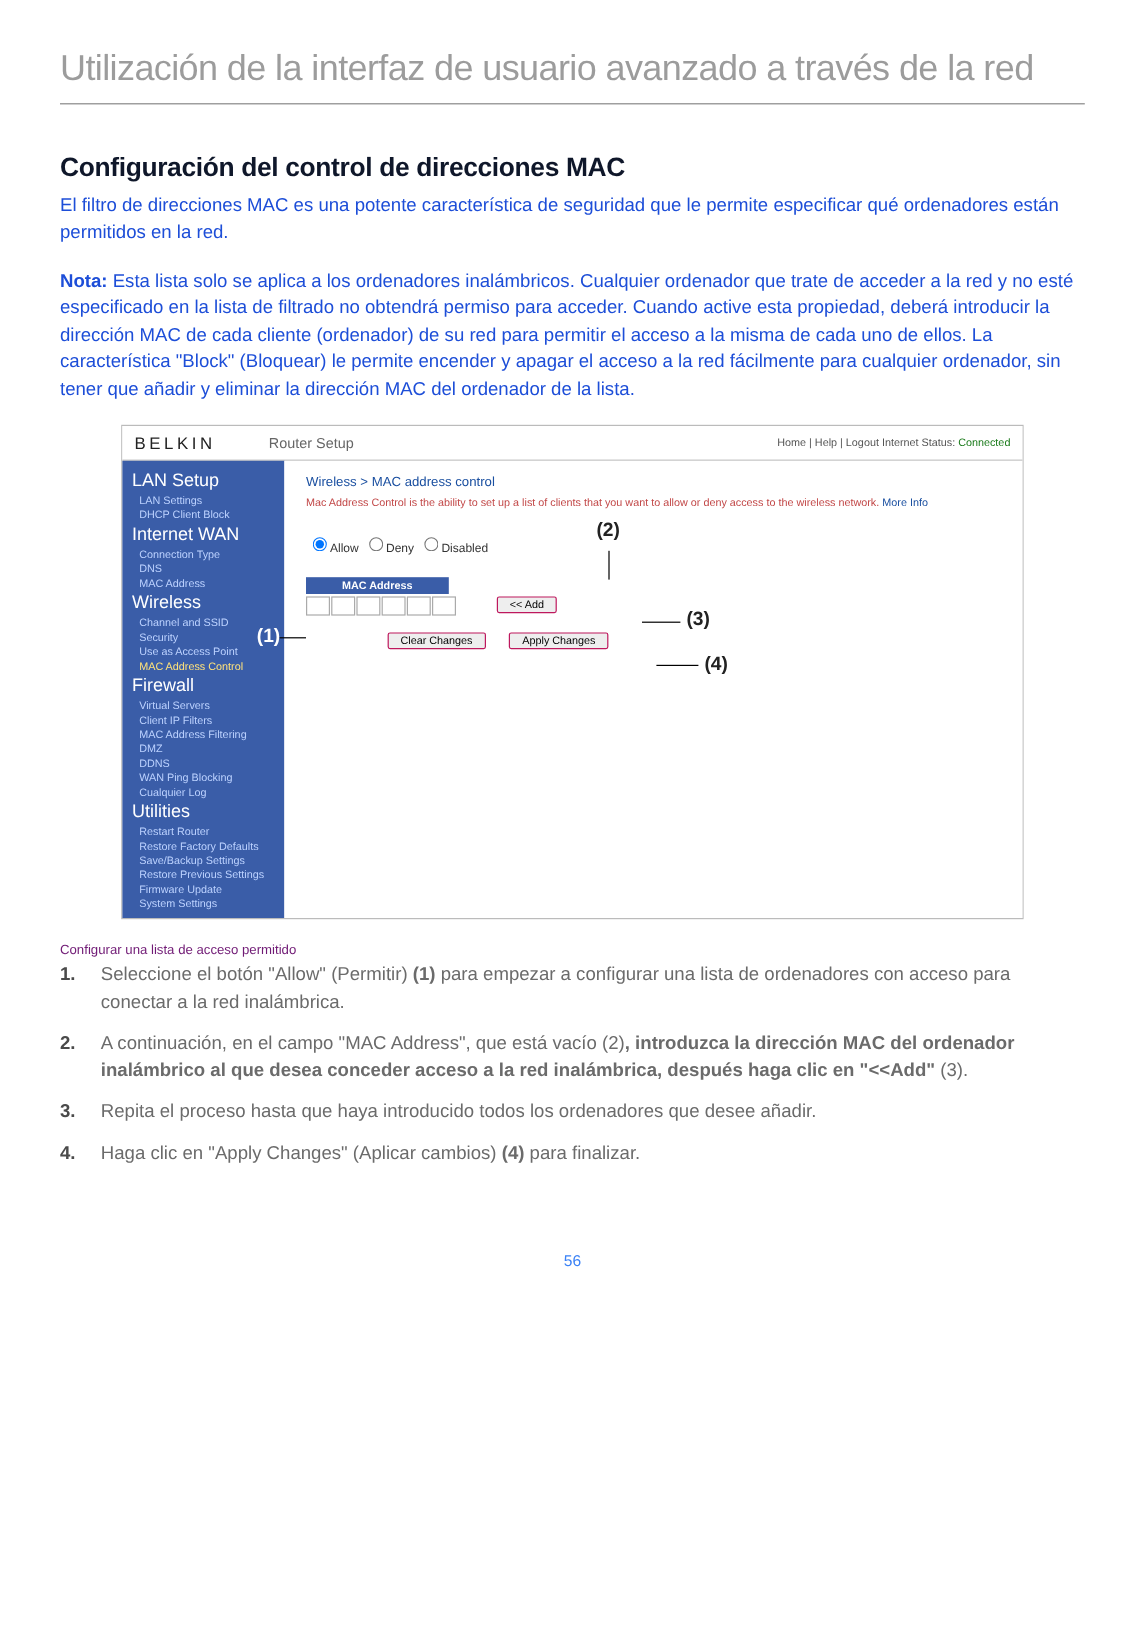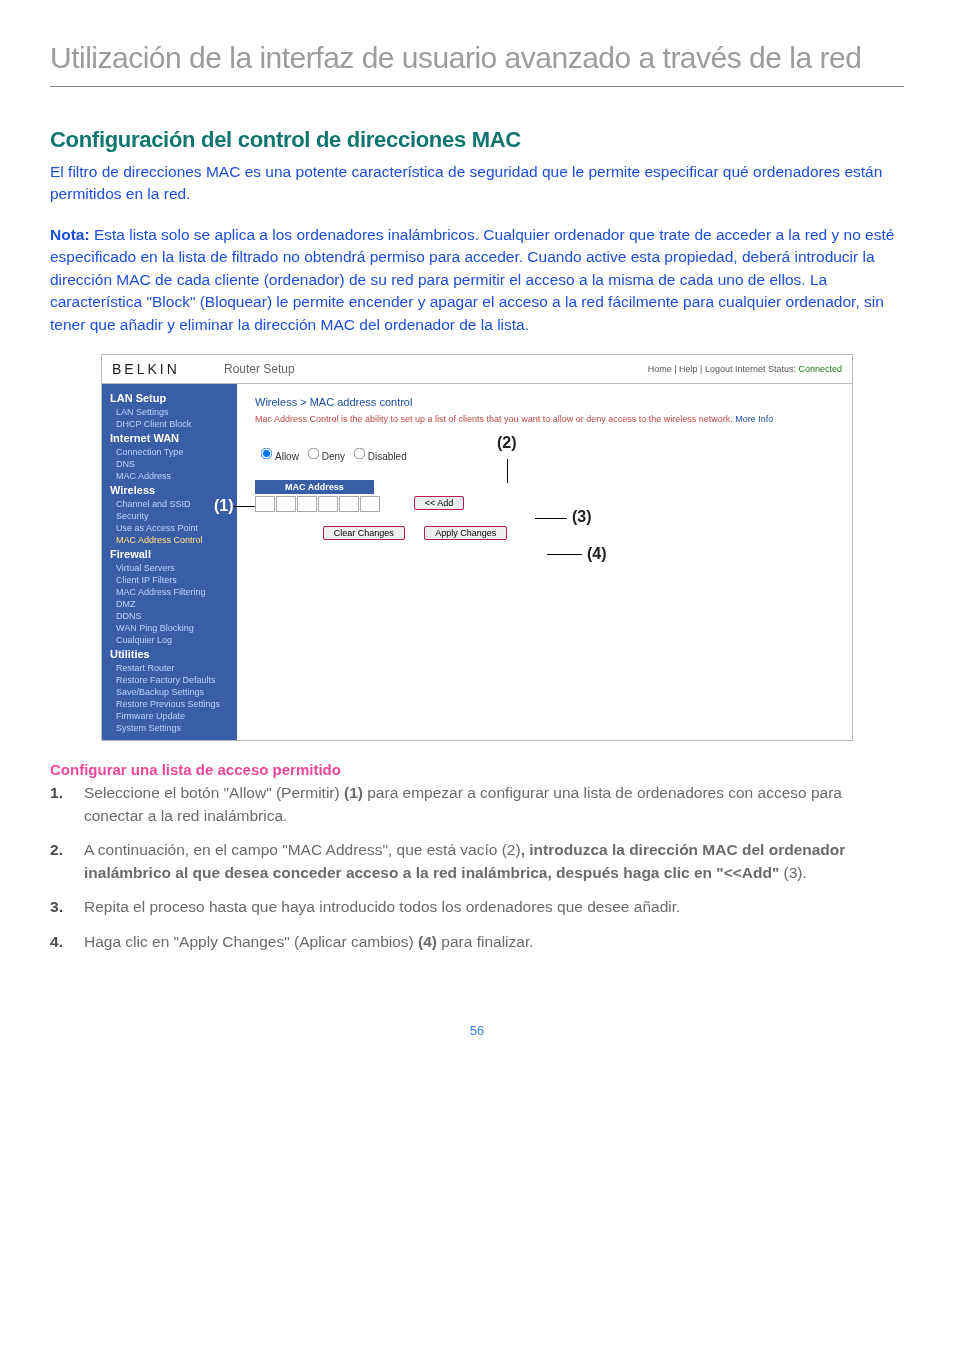--- a/index.html
+++ b/index.html
@@ -20,35 +20,35 @@
     letter-spacing: -0.5px;
   }
   hr.title-rule {
     border: none;
     border-top: 1px solid #888;
     margin: 0 0 40px 0;
   }
   h2.section {
     font-size: 22px;
     font-weight: bold;
-    color: #0f766e;
+    color: #0f172a;
     margin: 0 0 8px 0;
     letter-spacing: -0.3px;
   }
   p.body {
     font-size: 15.5px;
     line-height: 1.45;
     margin: 0 0 18px 0;
     color: #1d4ed8;
   }
   .bold { font-weight: bold; }
   h3.subsection {
-    font-size: 15px;
-    font-weight: bold;
-    color: #ec4899;
+    font-size: 11px;
+    font-weight: normal;
+    color: #701a75;
     margin: 18px 0 4px 0;
   }
   ol.steps {
     margin: 0;
     padding: 0 0 0 34px;
     list-style: none;
     counter-reset: step;
   }
   ol.steps > li {
     font-size: 15.5px;
@@ -100,23 +100,23 @@
   .fig-body { display: flex; min-height: 320px; }
   .fig-side {
     width: 135px;
     background: #3a5da8;
     color: #cfe0ff;
     font-size: 9px;
     padding: 6px 0;
   }
   .fig-side .cat {
     color: #fff;
-    font-weight: bold;
+    font-weight: normal;
     padding: 2px 8px;
-    font-size: 11px;
+    font-size: 15px;
   }
   .fig-side .item { padding: 1px 8px 1px 14px; color: #bcd2ff; }
   .fig-side .item.active { color: #ffe27a; }
   .fig-main {
     flex: 1;
     background: #fff;
     padding: 12px 18px;
     font-size: 10px;
     color: #444;
     position: relative;

